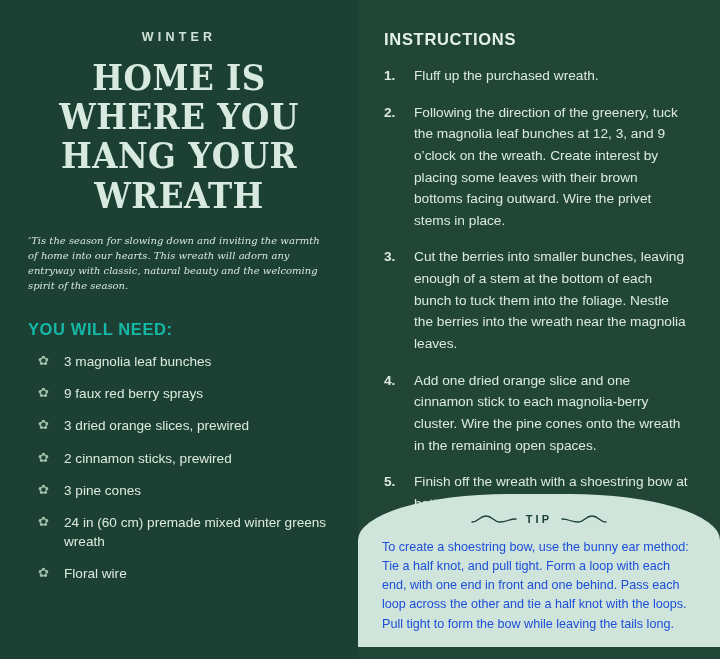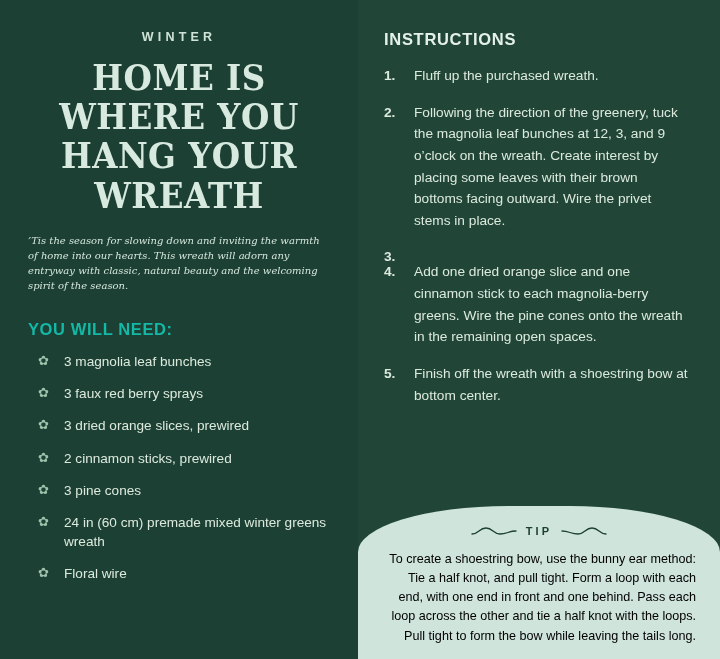--- a/index.html
+++ b/index.html
@@ -128,21 +128,21 @@
     top: 0;
     color: #dceade;
     font-size: 13.7px;
     font-weight: bold;
   }
 
   
   .tip-panel {
     position: absolute;
     left: 0;
-    bottom: 0;
+    bottom: 12px;
     width: 362px;
     height: 153px;
     background: #cfe4db;
     border-top-left-radius: 150px 46px;
     border-top-right-radius: 150px 46px;
     box-sizing: border-box;
     padding: 14px 24px 10px 24px;
   }
   .tip-head {
     display: flex;
@@ -154,56 +154,55 @@
   .tip-label {
     color: #1d4034;
     font-size: 11px;
     font-weight: bold;
     letter-spacing: 3.2px;
   }
   .flourish {
     color: #1d4034;
   }
   .tip-body {
-    color: #000000;
+    color: #1d4ed8;
     font-size: 12.6px;
     line-height: 1.52;
     margin: 0;
-    text-align: right;
   }
 </style>
 </head>
 <body>
 
 <div class="card">
 
   <div class="left-col">
     <div class="season">WINTER</div>
     <h1 class="title">HOME IS WHERE YOU HANG YOUR WREATH</h1>
     <p class="intro">’Tis the season for slowing down and inviting the warmth of home into our hearts. This wreath will adorn any entryway with classic, natural beauty and the welcoming spirit of the season.</p>
     <h2 class="need-head">YOU WILL NEED:</h2>
     <ul class="needs">
       <li><span class="bullet-icon">✿</span><span>3 magnolia leaf bunches</span></li>
-      <li><span class="bullet-icon">✿</span><span>3 faux red berry sprays</span></li>
+      <li><span class="bullet-icon">✿</span><span>9 faux red berry sprays</span></li>
       <li><span class="bullet-icon">✿</span><span>3 dried orange slices, prewired</span></li>
       <li><span class="bullet-icon">✿</span><span>2 cinnamon sticks, prewired</span></li>
       <li><span class="bullet-icon">✿</span><span>3 pine cones</span></li>
       <li><span class="bullet-icon">✿</span><span>24 in (60 cm) premade mixed winter greens wreath</span></li>
       <li><span class="bullet-icon">✿</span><span>Floral wire</span></li>
 
     </ul>
   </div>
 
   <div class="right-col">
     <h2 class="instr-head">INSTRUCTIONS</h2>
     <ol class="steps">
       <li><span class="step-num">1.</span><span>Fluff up the purchased wreath.</span></li>
       <li><span class="step-num">2.</span><span>Following the direction of the greenery, tuck the magnolia leaf bunches at 12, 3, and 9 o’clock on the wreath. Create interest by placing some leaves with their brown bottoms facing outward. Wire the privet stems in place.</span></li>
-      <li><span class="step-num">3.</span></li>
-      <li><span class="step-num">4.</span><span>Add one dried orange slice and one cinnamon stick to each magnolia-berry greens. Wire the pine cones onto the wreath in the remaining open spaces.</span></li>
+      <li><span class="step-num">3.</span><span>Cut the berries into smaller bunches, leaving enough of a stem at the bottom of each bunch to tuck them into the foliage. Nestle the berries into the wreath near the magnolia leaves.</span></li>
+      <li><span class="step-num">4.</span><span>Add one dried orange slice and one cinnamon stick to each magnolia-berry cluster. Wire the pine cones onto the wreath in the remaining open spaces.</span></li>
       <li><span class="step-num">5.</span><span>Finish off the wreath with a shoestring bow at bottom center.</span></li>
     </ol>
 
     <div class="tip-panel">
       <div class="tip-head">
         <span class="flourish">
           <svg width="46" height="10" viewBox="0 0 46 10" fill="none" xmlns="http://www.w3.org/2000/svg">
             <path d="M1 8 C8 8, 8 2, 15 2 C22 2, 22 8, 29 8 C36 8, 38 5, 45 5" stroke="#1d4034" stroke-width="1.3" fill="none" stroke-linecap="round"></path>
           </svg>
         </span>

